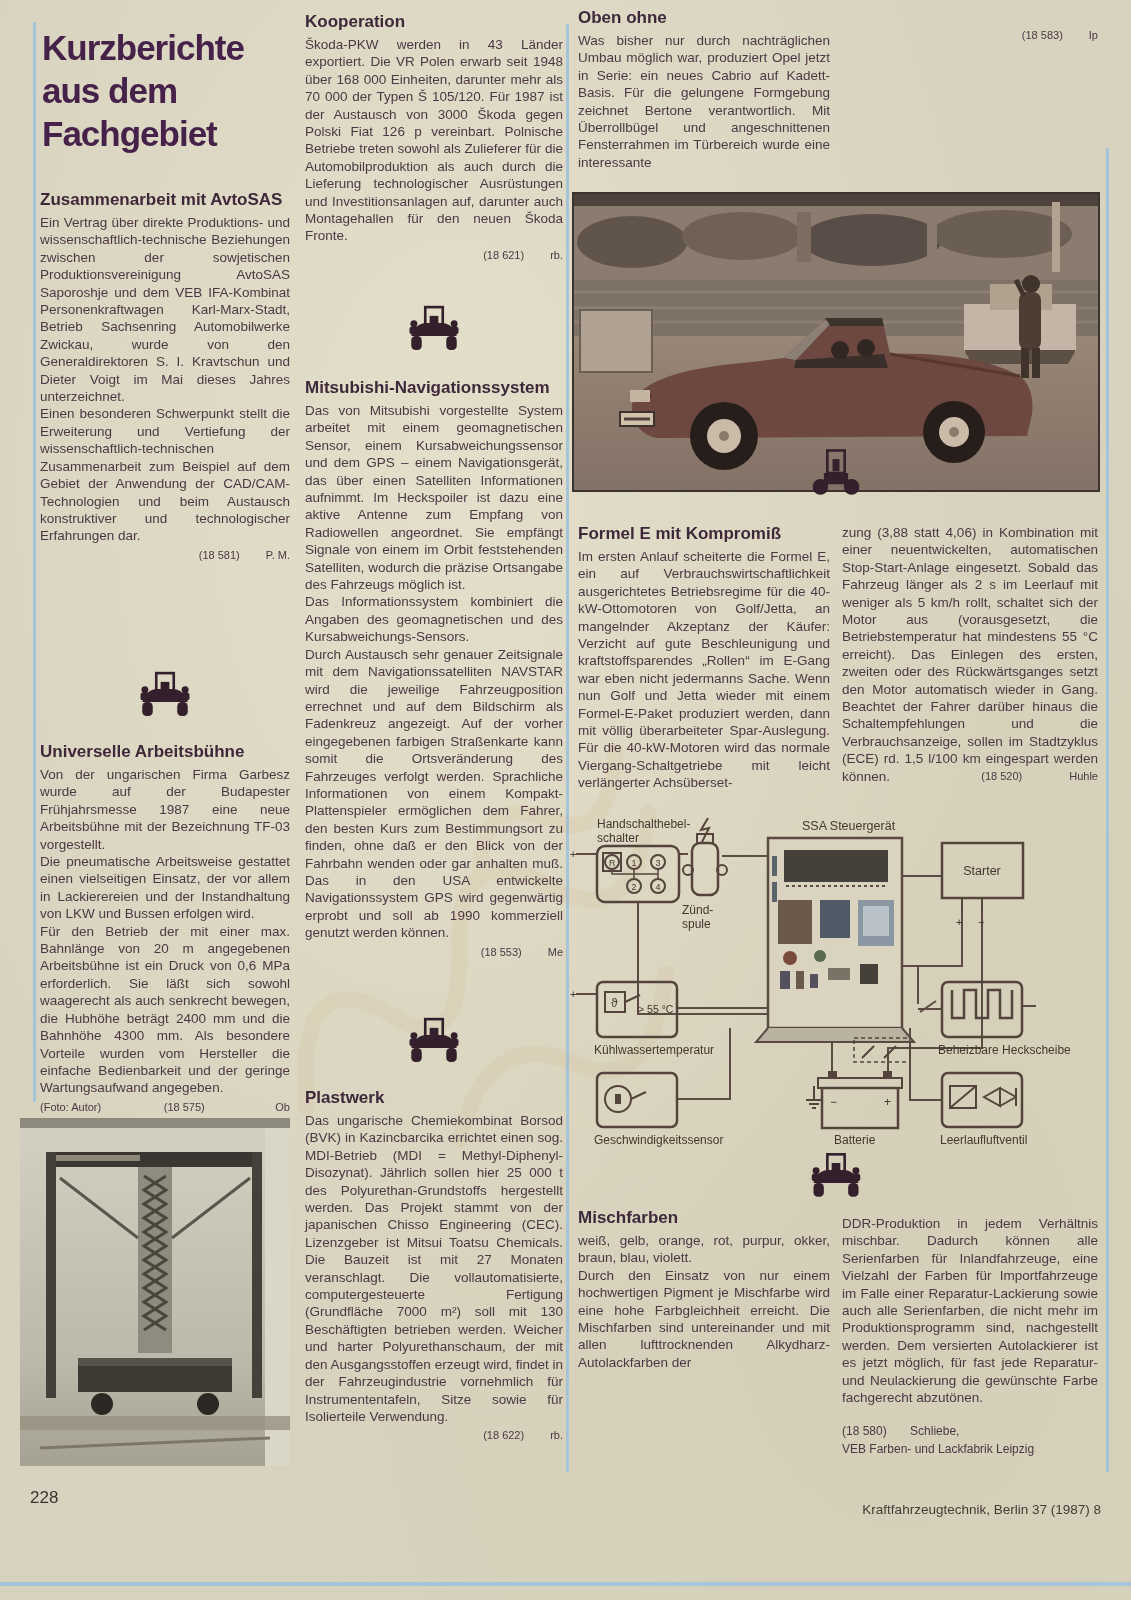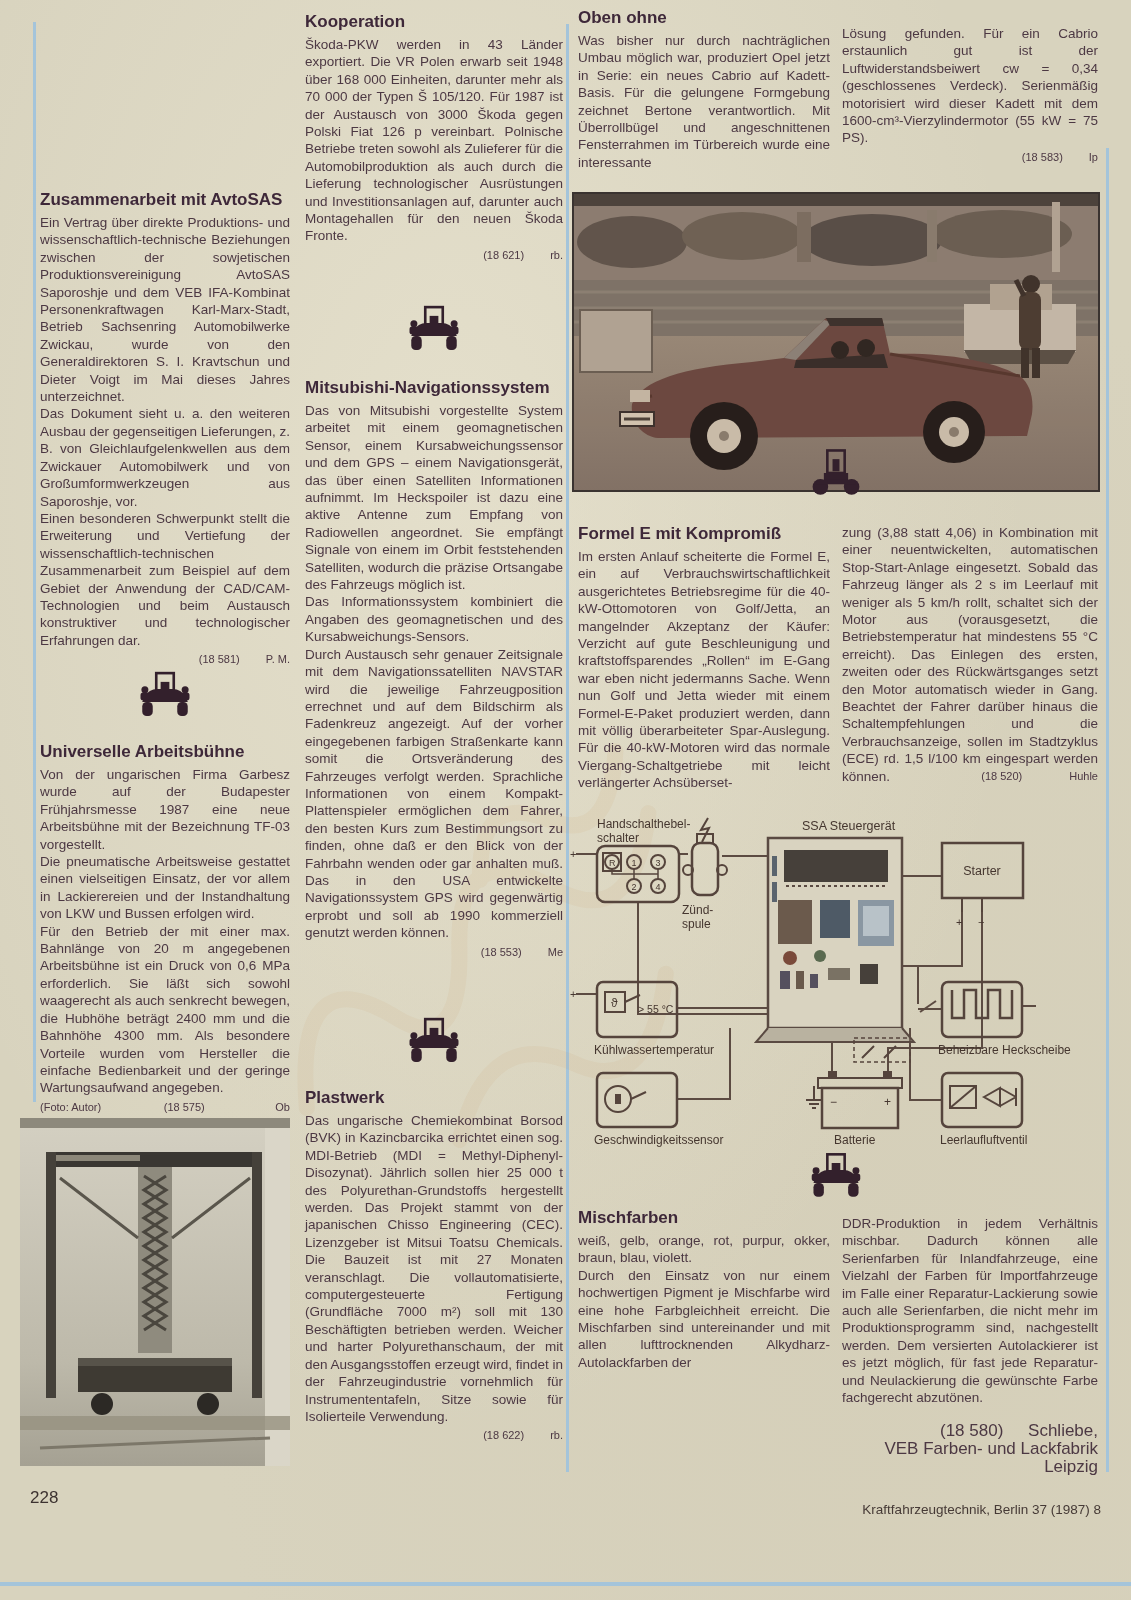--- a/index.html
+++ b/index.html
@@ -22,21 +22,21 @@
   .article{position:absolute;}
   .article h2{
     margin:0 0 4px 0;font-size:17px;line-height:20px;font-weight:bold;color:#3e2839;
   }
   .article p{margin:0;font-size:13.5px;line-height:17.4px;text-align:justify;}
   .ref-row{display:flex;justify-content:flex-end;font-size:11px;line-height:17.4px;margin-top:2px;}
   .ref-row .sig{margin-left:26px;}
   .ref-row.split{justify-content:space-between;}
   .ref-row.split .sig{margin-left:8px;}
   .ref-row.overlay{margin-top:-17.4px;gap:21px;}
-  .sig-block{margin-top:16px;text-align:right;font-size:17px;line-height:18px;}
+  .sig-block{margin-top:16px;text-align:left;font-size:12px;line-height:18px;}
   .icon-wrap{position:absolute;display:flex;justify-content:center;}
   .photo{position:absolute;}
   .photo svg{display:block;}
   .footer-num{position:absolute;left:30px;top:1488px;font-size:17px;color:#3c3230;}
   .footer-journal{position:absolute;right:30px;top:1502px;font-size:13.5px;color:#463a36;}
   .diagram{position:absolute;left:570px;top:816px;}
   .diagram text{font-family:"Liberation Sans",sans-serif;fill:#45362f;}
   .watermark{position:absolute;left:180px;top:560px;opacity:.55;pointer-events:none;}
 </style>
 </head>
@@ -50,25 +50,28 @@
   <div class="hrule" style="left:0;top:1582px;width:1131px;"></div>
 
   <svg class="watermark" width="700" height="700" viewBox="0 0 700 700">
     <g fill="none" stroke="#c08a4a" stroke-width="16" stroke-linecap="round" opacity="0.14" transform="rotate(-28 350 350)">
       <path d="M60 420 q60 -140 120 -40 q40 70 90 -30 q50 -100 110 -10 q50 80 120 -20"></path>
       <path d="M180 520 q80 -90 140 -10 q50 60 120 -40"></path>
       <path d="M320 300 q40 -80 90 -20 q40 50 90 -30"></path>
     </g>
   </svg>
 
+  <div class="masthead">
+    <div>Kurzberichte</div>
+    <div>aus dem Fachgebiet</div>
+  </div>
 
   <div class="article" style="left:40px;top:190px;width:250px;">
     <h2>Zusammenarbeit mit AvtoSAS</h2>
     <p>Ein Vertrag über direkte Produktions- und wissenschaftlich-technische Beziehungen zwischen der sowjetischen Produktionsvereinigung AvtoSAS Saporoshje und dem VEB IFA-Kombinat Personenkraftwagen Karl-Marx-Stadt, Betrieb Sachsenring Automobilwerke Zwickau, wurde von den Generaldirektoren S. I. Kravtschun und Dieter Voigt im Mai dieses Jahres unterzeichnet.</p>
-    <p>Das Dokument sieht u. a. den weiteren Ausbau der gegenseitigen Lieferungen, z. B. von Gleichlaufgelenkwellen aus dem Zwickauer Automobilwerk und von Großumformwerkzeugen aus Saporoshje, vor.</p>
     <p>Einen besonderen Schwerpunkt stellt die Erweiterung und Vertiefung der wissenschaftlich-technischen Zusammenarbeit zum Beispiel auf dem Gebiet der Anwendung der CAD/CAM-Technologien und beim Austausch konstruktiver und technologischer Erfahrungen dar.</p>
     <div class="ref-row">
       <span>(18 581)</span>
       <span class="sig">P. M.</span>
     </div>
   </div>
 
   <div class="icon-wrap" style="left:40px;top:668px;width:250px;">
     <svg width="56" height="54" viewBox="0 0 64 60">
       <g fill="#33202c" stroke="#33202c">
@@ -188,21 +191,20 @@
       <span class="sig">rb.</span>
     </div>
   </div>
 
   <div class="article" style="left:578px;top:8px;width:252px;">
     <h2>Oben ohne</h2>
     <p>Was bisher nur durch nachträglichen Umbau möglich war, produziert Opel jetzt in Serie: ein neues Cabrio auf Kadett-Basis. Für die gelungene Formgebung zeichnet Bertone verantwortlich. Mit Überrollbügel und angeschnittenen Fensterrahmen im Türbereich wurde eine interessante</p>
   </div>
 
   <div class="article" style="left:842px;top:25px;width:256px;">
-    <p>Lösung gefunden. Für ein Cabrio erstaunlich gut ist der Luftwiderstandsbeiwert cw = 0,34 (geschlossenes Verdeck). Serienmäßig motorisiert wird dieser Kadett mit dem 1600-cm³-Vierzylindermotor (55 kW = 75 PS).</p>
     <div class="ref-row">
       <span>(18 583)</span>
       <span class="sig">Ip</span>
     </div>
   </div>
 
   <div class="photo" style="left:572px;top:192px;">
     <svg width="528" height="300" viewBox="0 0 528 300">
       <defs>
         <linearGradient id="quay" x1="0" y1="0" x2="0" y2="1">

